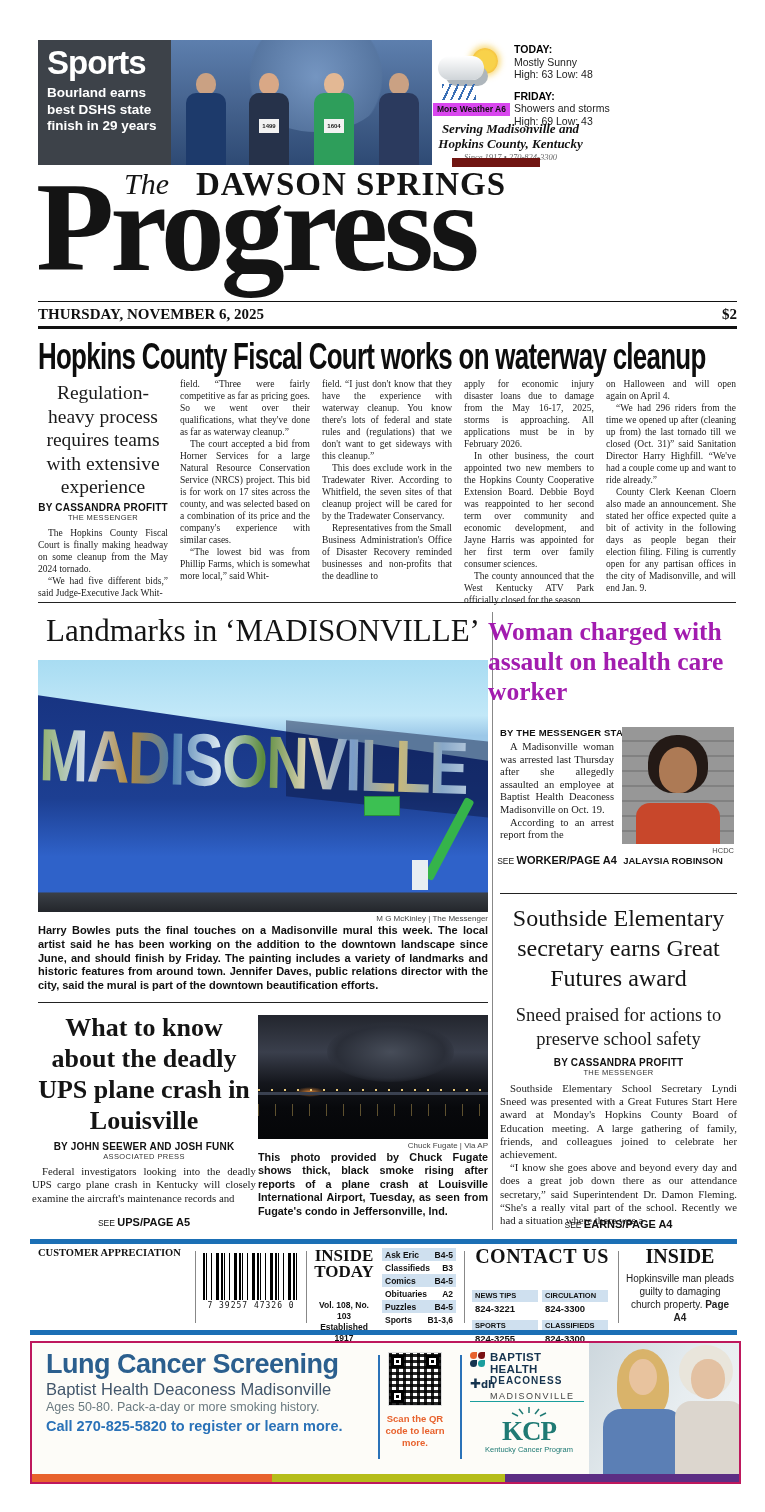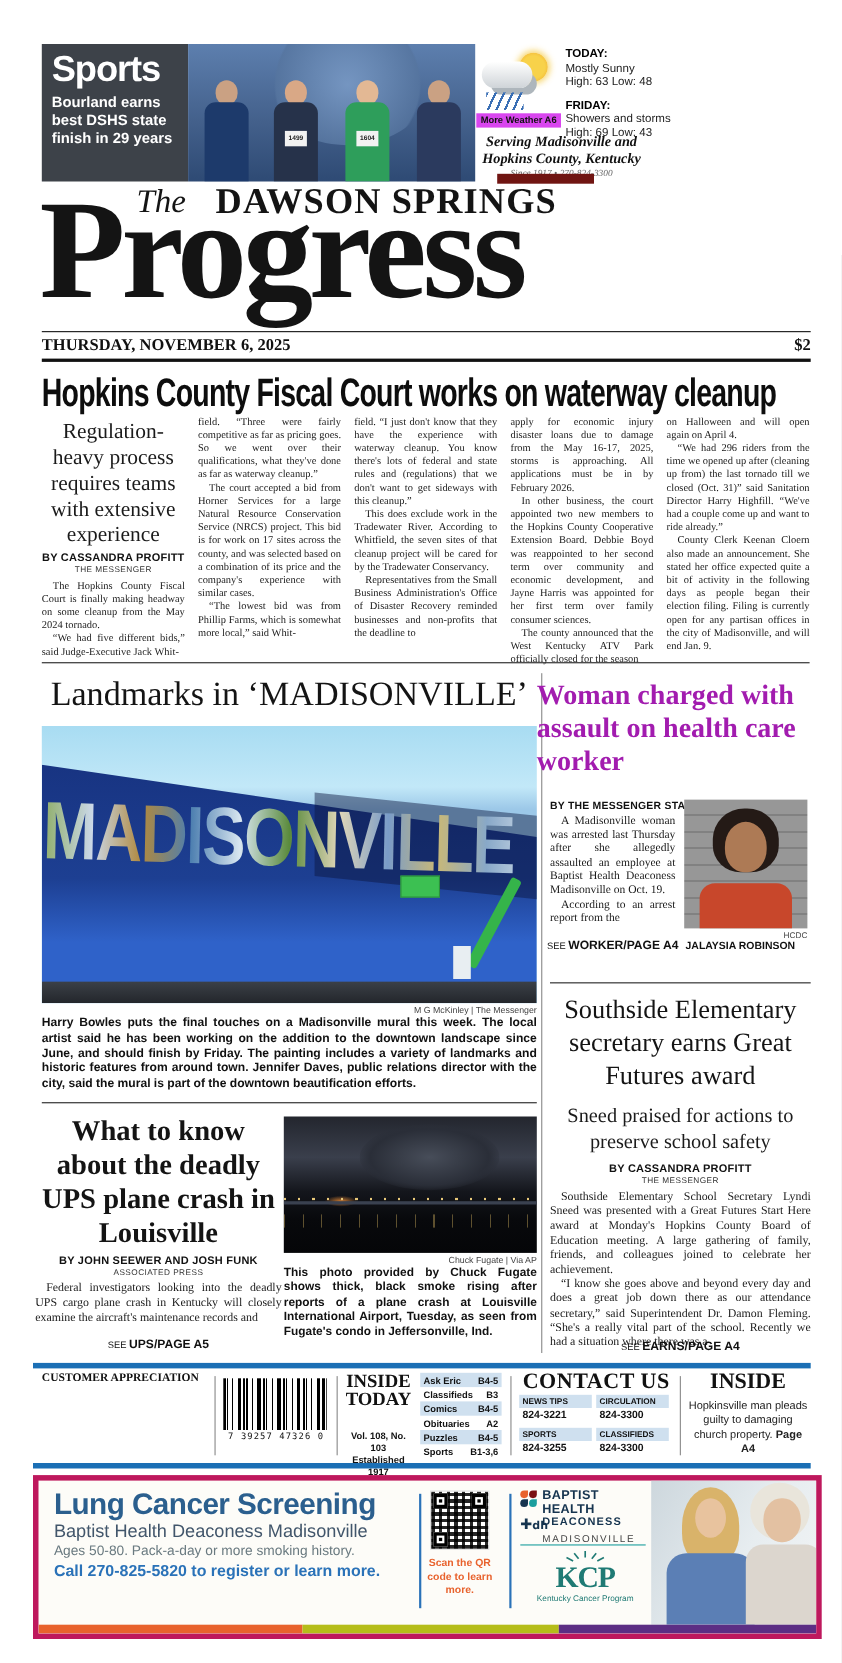--- a/index.html
+++ b/index.html
@@ -109,30 +109,30 @@
   .cust-text{font:9.5px/12.4px "Liberation Sans",sans-serif;color:#222;margin-top:3px;}
   .barcode{left:203px;top:1253px;width:94px;height:47px;
     background:repeating-linear-gradient(90deg,#000 0 2px,#fff 2px 3px,#000 3px 4px,#fff 4px 8px,#000 8px 9px,#fff 9px 13px,#000 13px 16px,#fff 16px 18px);}
   .barcode-digits{left:199px;top:1301px;width:104px;text-align:center;font:8px "DejaVu Sans Mono",monospace;letter-spacing:1px;}
   .it-title{font:bold 17px/16px "Liberation Serif",serif;text-align:center;}
   .it-vol{font:bold 8.5px/11px "Liberation Sans",sans-serif;text-align:center;}
   .idx{left:382px;top:1248px;width:74px;}
   .idx-row{display:flex;justify-content:space-between;font:bold 8.5px/10px "Liberation Sans",sans-serif;padding:1.5px 3px;}
   .idx-row.alt{background:#cfe0ef;}
   .ct-title{font:bold 20px "Liberation Serif",serif;text-align:center;letter-spacing:.5px;}
-  .ct-grid{display:flex;flex-wrap:wrap;margin-top:0;}
+  .ct-grid{display:flex;flex-wrap:wrap;margin-top:22px;}
   .ct-cell{width:50%;box-sizing:border-box;padding:0 4px 0 0;margin-bottom:5px;}
   .ct-label{background:#cfe0ef;font:bold 7.5px/10px "Liberation Sans",sans-serif;padding:1px 3px;}
   .ct-num{font:bold 9.5px/12px "Liberation Sans",sans-serif;padding:1px 0 0 3px;}
   .in-title{font:bold 20px "Liberation Serif",serif;text-align:center;}
   .in-text{font:10px/13px "Liberation Sans",sans-serif;text-align:center;margin-top:4px;color:#222;}
   .in-text b{font-weight:bold;}
 
   
-  .ad{left:30px;top:1341px;width:707px;height:139px;border:5px solid #be185d;background:#fdfcf8;overflow:hidden;}
+  .ad{left:30px;top:1341px;width:707px;height:139px;border:2px solid #be185d;background:#fdfcf8;overflow:hidden;}
   .ad-title{font:bold 27px/30px "Liberation Sans",sans-serif;color:#2b5f8e;letter-spacing:-.5px;}
   .ad-l1{font:bold 15.5px/20px "Liberation Sans",sans-serif;color:#1d3a52;letter-spacing:.5px;}
   .ad-l2{font:16.5px/20px "Liberation Sans",sans-serif;color:#42566b;}
   .ad-l3{font:12.5px/16px "Liberation Sans",sans-serif;color:#6a7a80;}
   .ad-cta{font:bold 14.5px/19px "Liberation Sans",sans-serif;color:#2a72b8;margin-top:2px;}
   .ad-vdiv{position:absolute;top:12px;height:104px;width:2px;background:#2a72b8;}
   .qr{position:absolute;left:356px;top:9px;width:52px;height:52px;background:#fff;border:1px solid #ddd;
     background-image:repeating-linear-gradient(0deg,rgba(0,0,0,.85) 0 3px,transparent 3px 6px),
                      repeating-linear-gradient(90deg,rgba(0,0,0,.85) 0 3px,transparent 3px 7px);
     background-blend-mode:multiply;}

